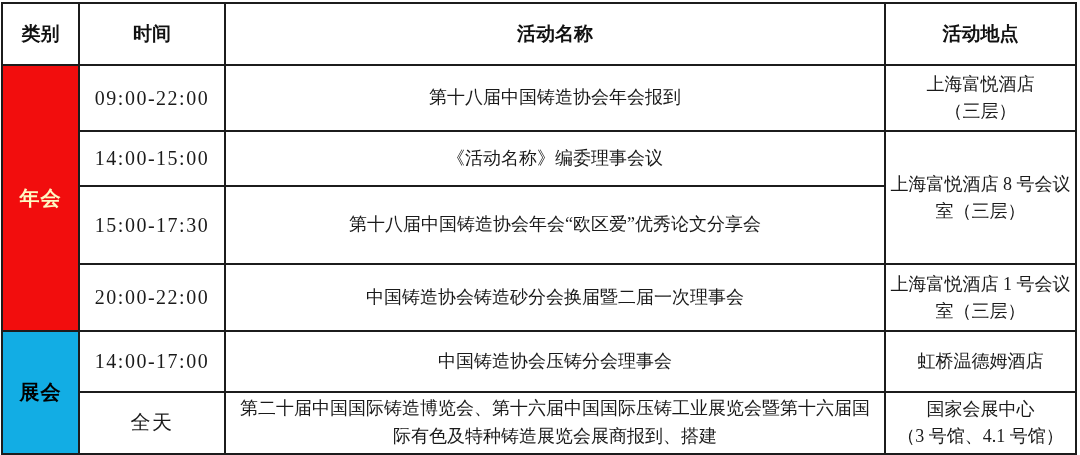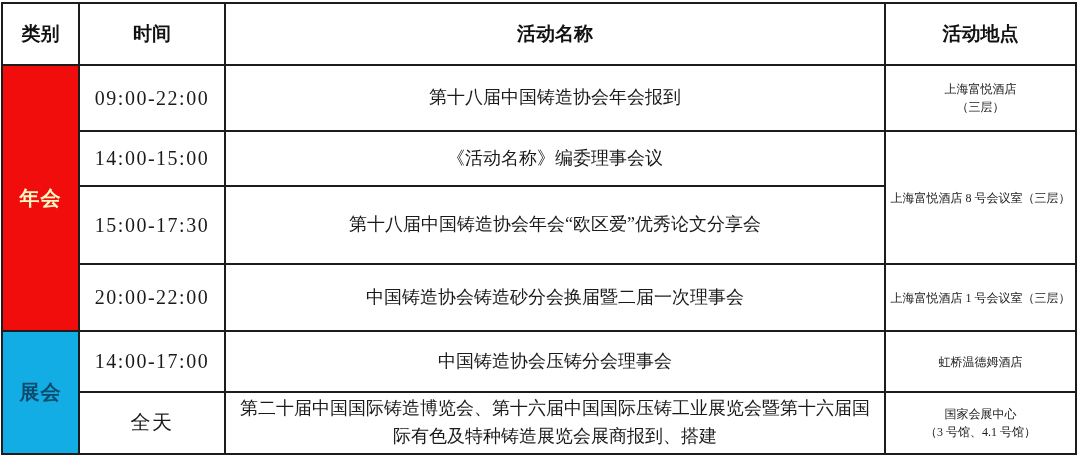--- a/index.html
+++ b/index.html
@@ -52,38 +52,38 @@
   td.time {
     font-size: 20px;
     letter-spacing: 1.5px;
     white-space: nowrap;
   }
   td.name {
     font-size: 18px;
     line-height: 1.55;
   }
   td.loc {
-    font-size: 12px;
+    font-size: 18px;
     line-height: 1.5;
     white-space: pre-line;
     padding: 2px 4px;
   }
   td.cat {
     font-size: 20px;
     font-weight: bold;
     letter-spacing: 1px;
     padding: 0;
   }
   td.cat-annual {
     background: #f20d0d;
     color: #fef9c3;
   }
   td.cat-expo {
     background: #12ade4;
-    color: #0c4a6e;
+    color: #000000;
   }
   td.cat-next {
     background: #7a2133;
   }
 </style>
 </head>
 <body>
 
 <div class="sheet">
   <table class="schedule">

